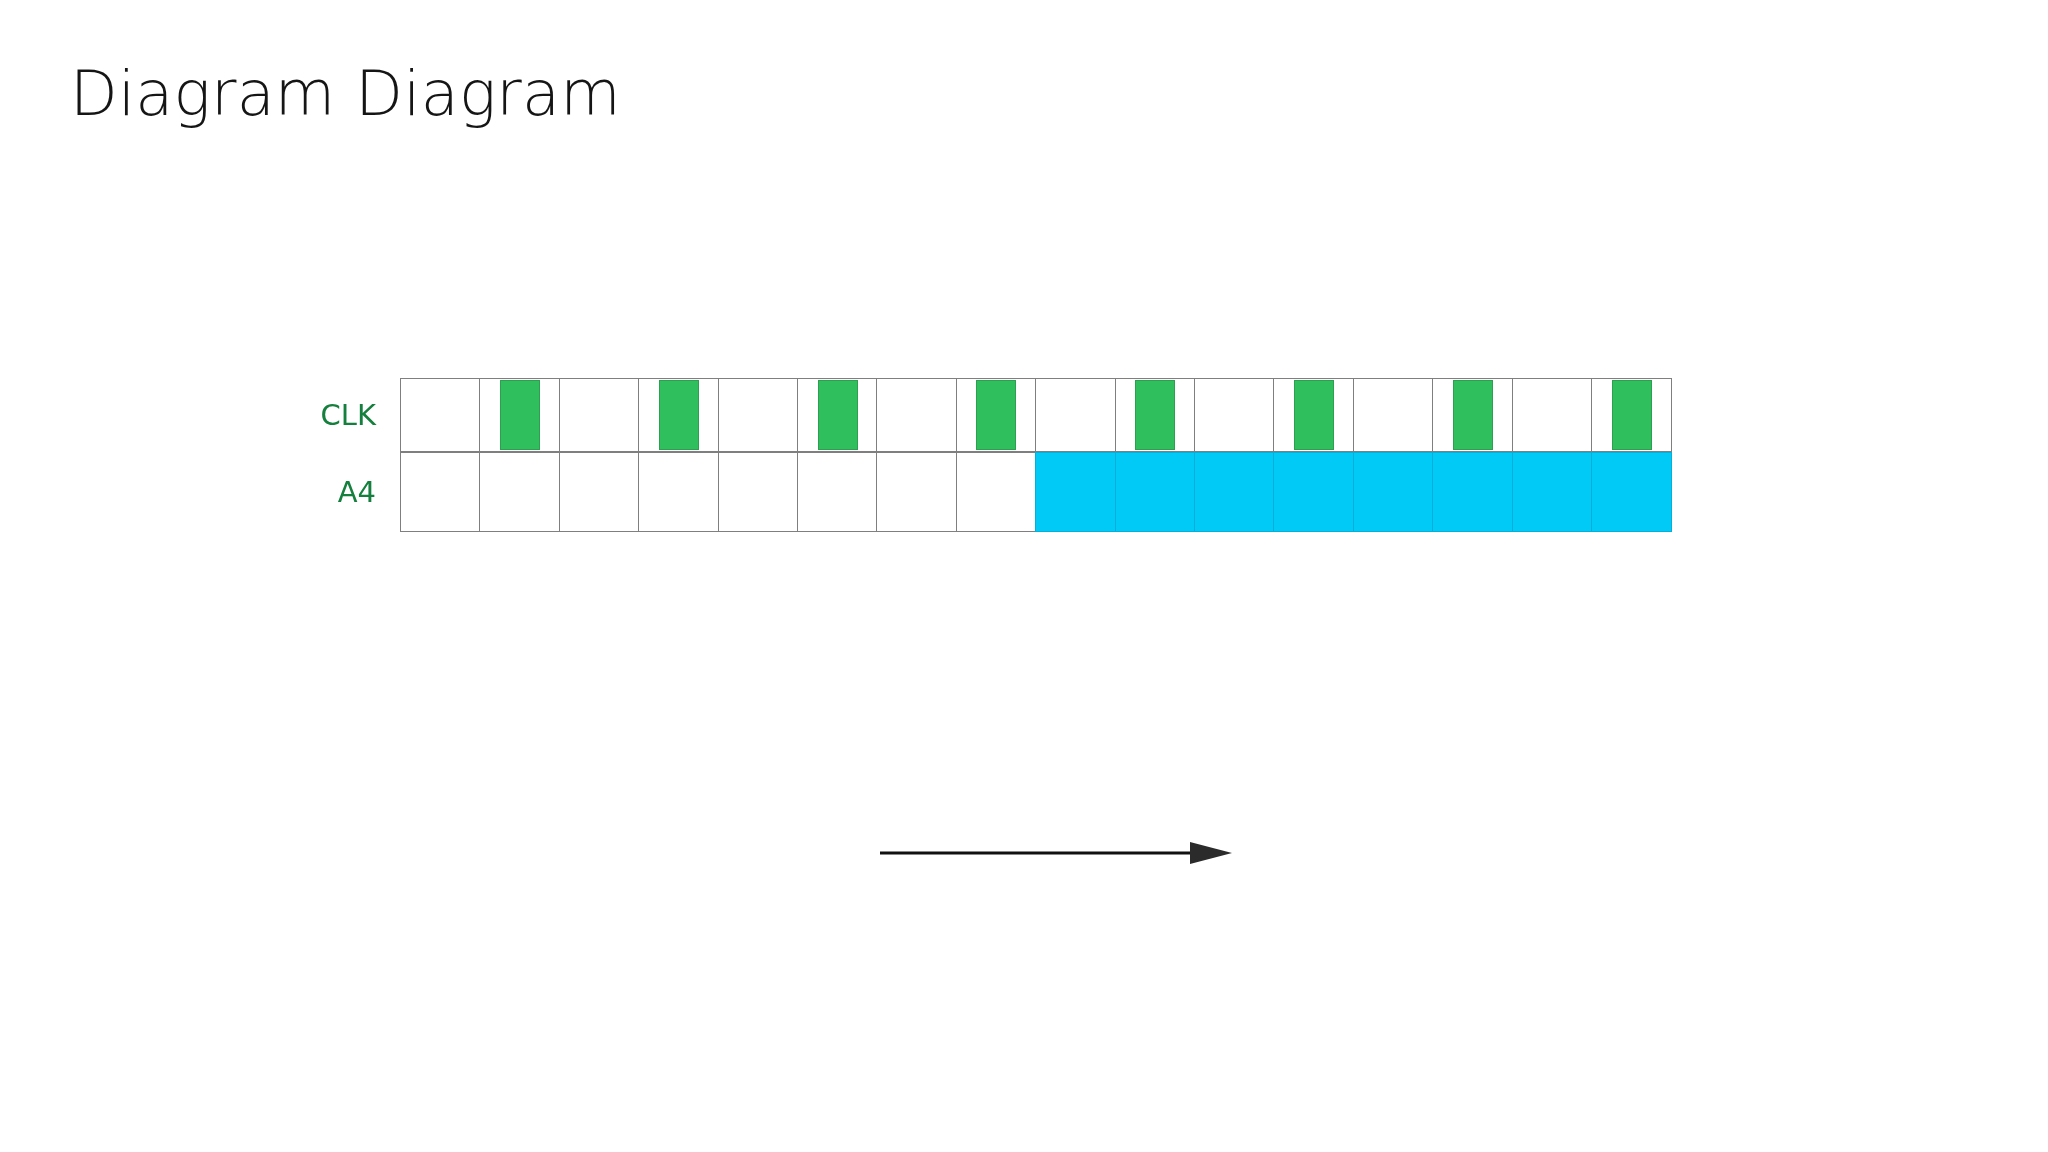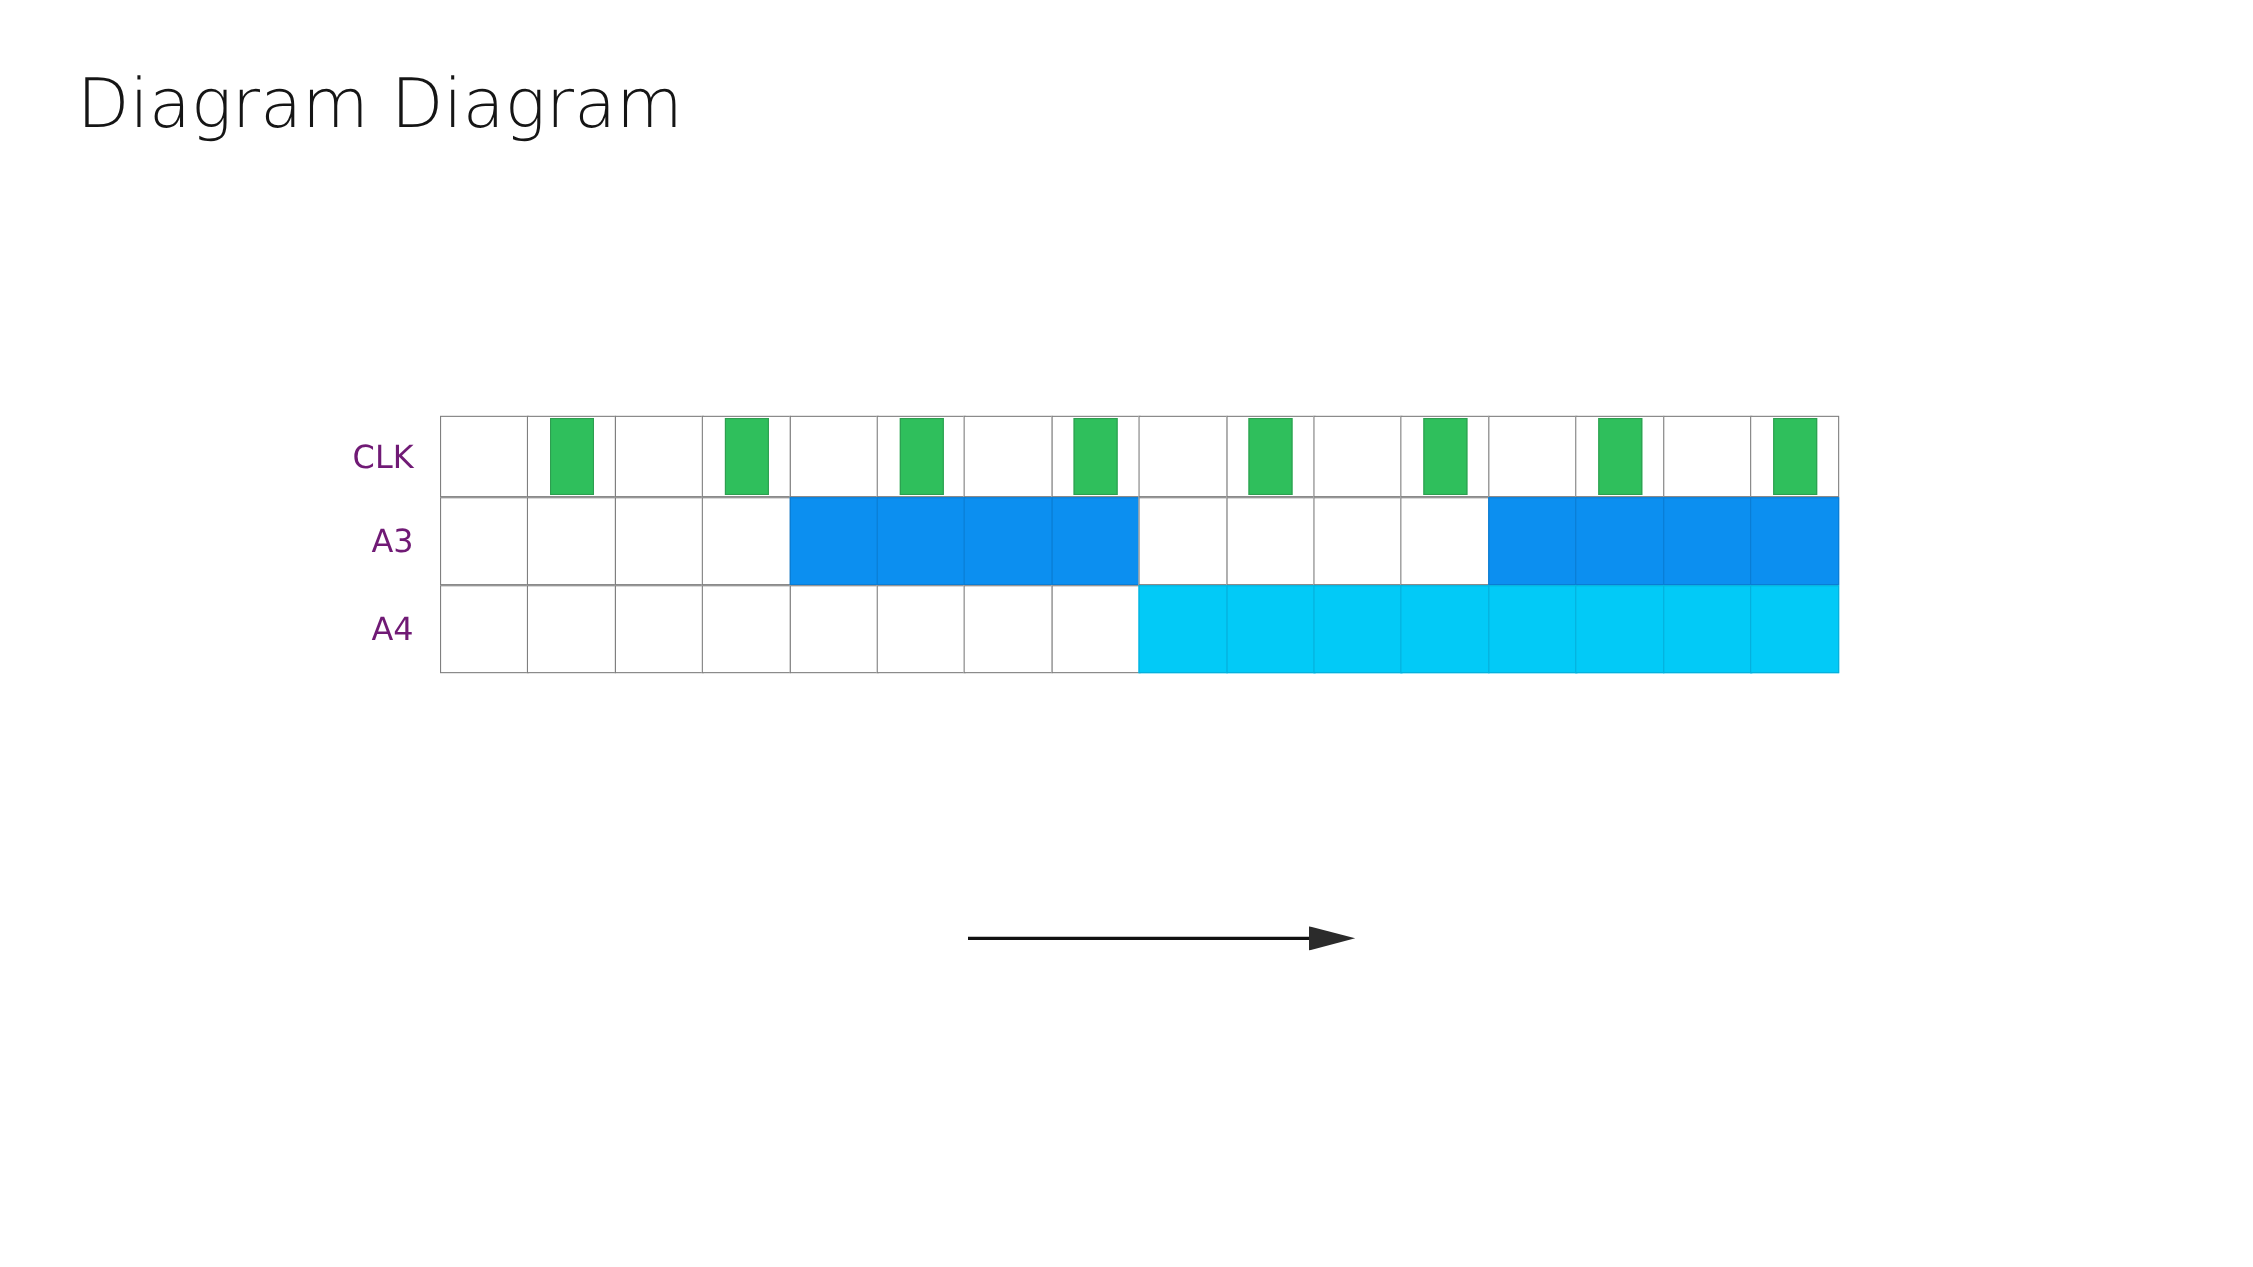--- a/index.html
+++ b/index.html
@@ -43,21 +43,21 @@
 
   .row-label {
     width: 70px;
     flex: 0 0 70px;
     display: flex;
     align-items: center;
     justify-content: flex-end;
     padding-right: 24px;
     box-sizing: border-box;
     font-size: 29px;
-    color: #701a75;
+    color: #15803d;
     white-space: nowrap;
   }
 
   .track {
     display: flex;
     position: relative;
   }
 
   
   .cell {
@@ -142,41 +142,20 @@
         <div class="cell on" style="--clk-color: #2FBF5C;"></div>
         <div class="cell" style="--clk-color: #2FBF5C;"></div>
         <div class="cell on" style="--clk-color: #2FBF5C;"></div>
         <div class="cell" style="--clk-color: #2FBF5C;"></div>
         <div class="cell on" style="--clk-color: #2FBF5C;"></div>
         <div class="cell" style="--clk-color: #2FBF5C;"></div>
         <div class="cell on" style="--clk-color: #2FBF5C;"></div>
       </div>
     </div>
     <div class="wave-row row-sig">
-      <div class="row-label">A3</div>
-      <div class="track">
-        <div class="cell" style="--fill: #0C8FF0; --fill-border: #0B7CD2;"></div>
-        <div class="cell" style="--fill: #0C8FF0; --fill-border: #0B7CD2;"></div>
-        <div class="cell" style="--fill: #0C8FF0; --fill-border: #0B7CD2;"></div>
-        <div class="cell" style="--fill: #0C8FF0; --fill-border: #0B7CD2;"></div>
-        <div class="cell on" style="--fill: #0C8FF0; --fill-border: #0B7CD2;"></div>
-        <div class="cell on" style="--fill: #0C8FF0; --fill-border: #0B7CD2;"></div>
-        <div class="cell on" style="--fill: #0C8FF0; --fill-border: #0B7CD2;"></div>
-        <div class="cell on" style="--fill: #0C8FF0; --fill-border: #0B7CD2;"></div>
-        <div class="cell" style="--fill: #0C8FF0; --fill-border: #0B7CD2;"></div>
-        <div class="cell" style="--fill: #0C8FF0; --fill-border: #0B7CD2;"></div>
-        <div class="cell" style="--fill: #0C8FF0; --fill-border: #0B7CD2;"></div>
-        <div class="cell" style="--fill: #0C8FF0; --fill-border: #0B7CD2;"></div>
-        <div class="cell on" style="--fill: #0C8FF0; --fill-border: #0B7CD2;"></div>
-        <div class="cell on" style="--fill: #0C8FF0; --fill-border: #0B7CD2;"></div>
-        <div class="cell on" style="--fill: #0C8FF0; --fill-border: #0B7CD2;"></div>
-        <div class="cell on" style="--fill: #0C8FF0; --fill-border: #0B7CD2;"></div>
-      </div>
-    </div>
-    <div class="wave-row row-sig">
       <div class="row-label">A4</div>
       <div class="track">
         <div class="cell" style="--fill: #02CAF7; --fill-border: #06AEDA;"></div>
         <div class="cell" style="--fill: #02CAF7; --fill-border: #06AEDA;"></div>
         <div class="cell" style="--fill: #02CAF7; --fill-border: #06AEDA;"></div>
         <div class="cell" style="--fill: #02CAF7; --fill-border: #06AEDA;"></div>
         <div class="cell" style="--fill: #02CAF7; --fill-border: #06AEDA;"></div>
         <div class="cell" style="--fill: #02CAF7; --fill-border: #06AEDA;"></div>
         <div class="cell" style="--fill: #02CAF7; --fill-border: #06AEDA;"></div>
         <div class="cell" style="--fill: #02CAF7; --fill-border: #06AEDA;"></div>

